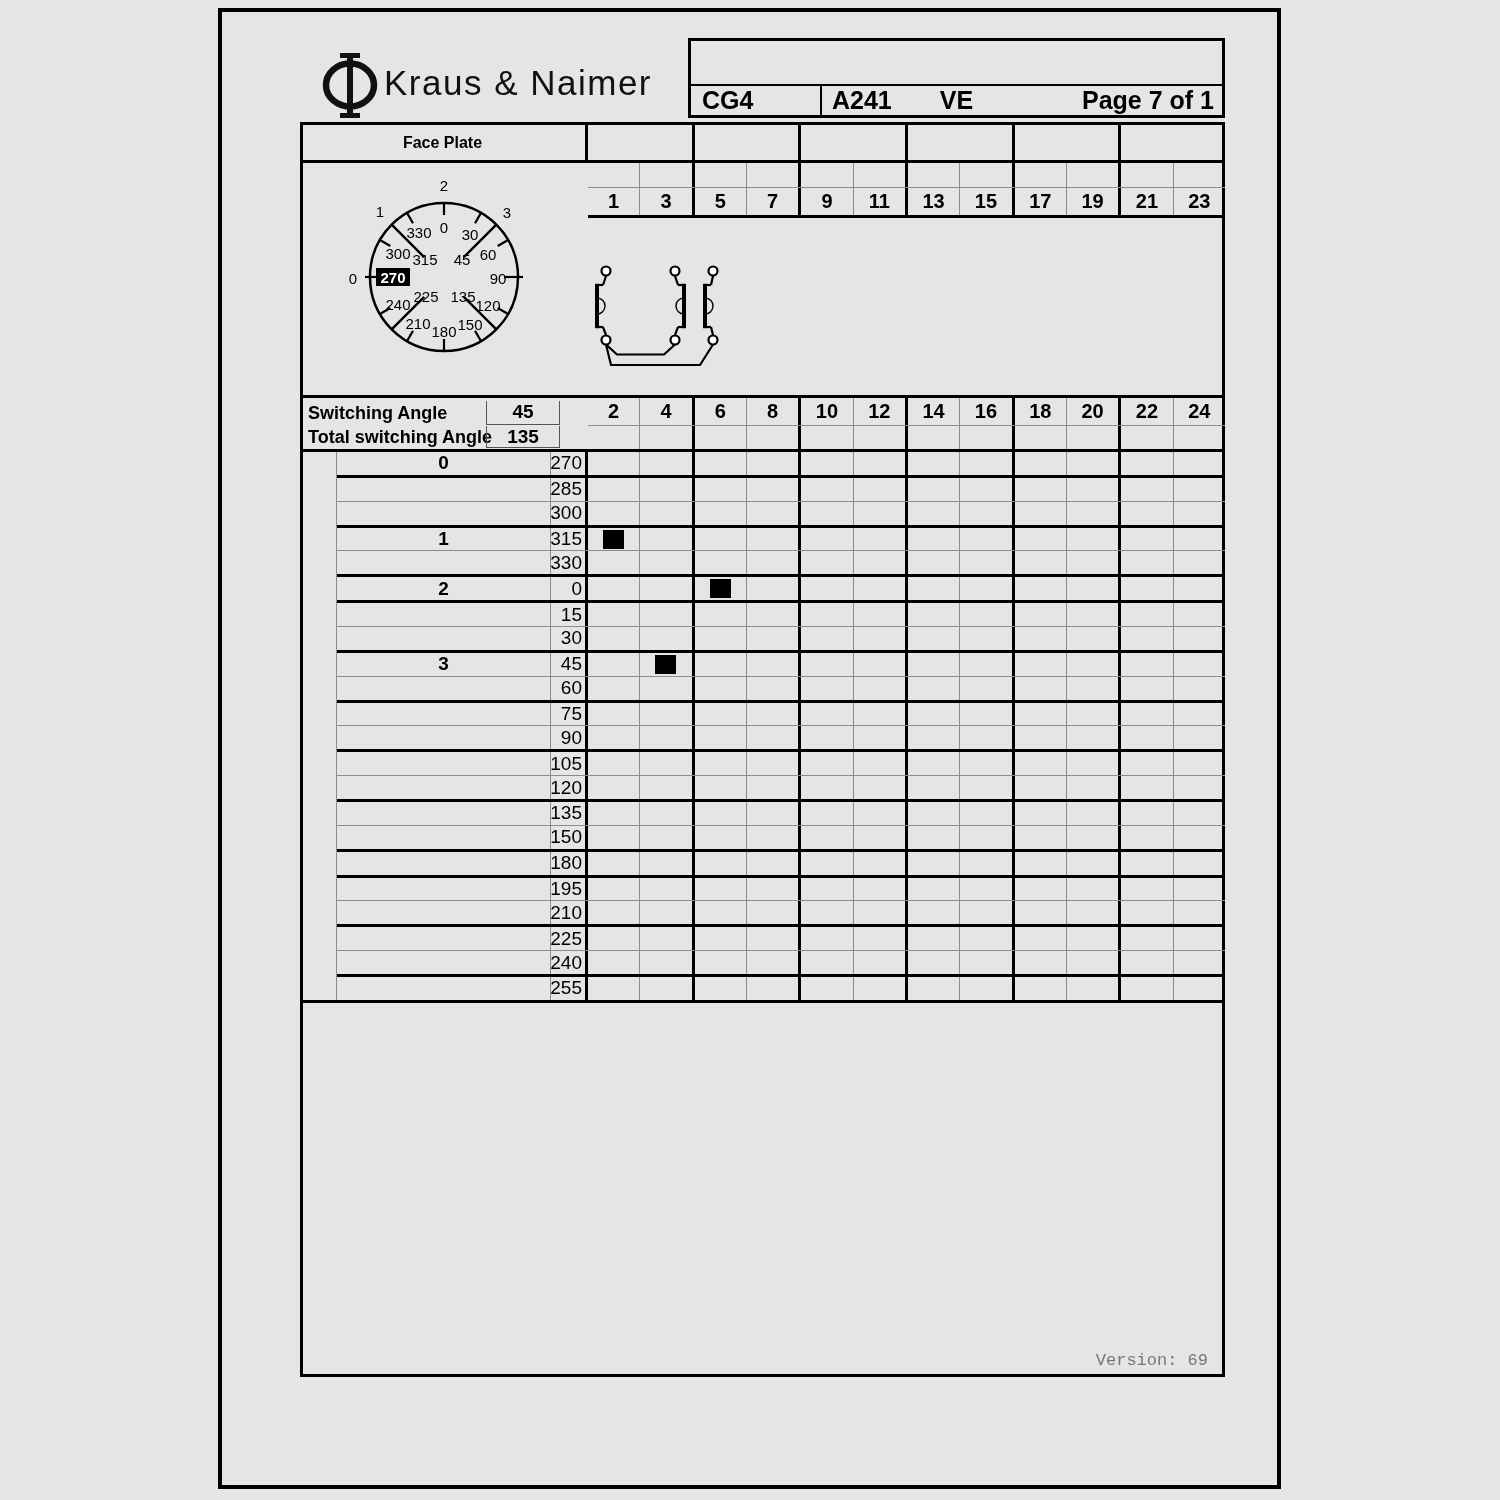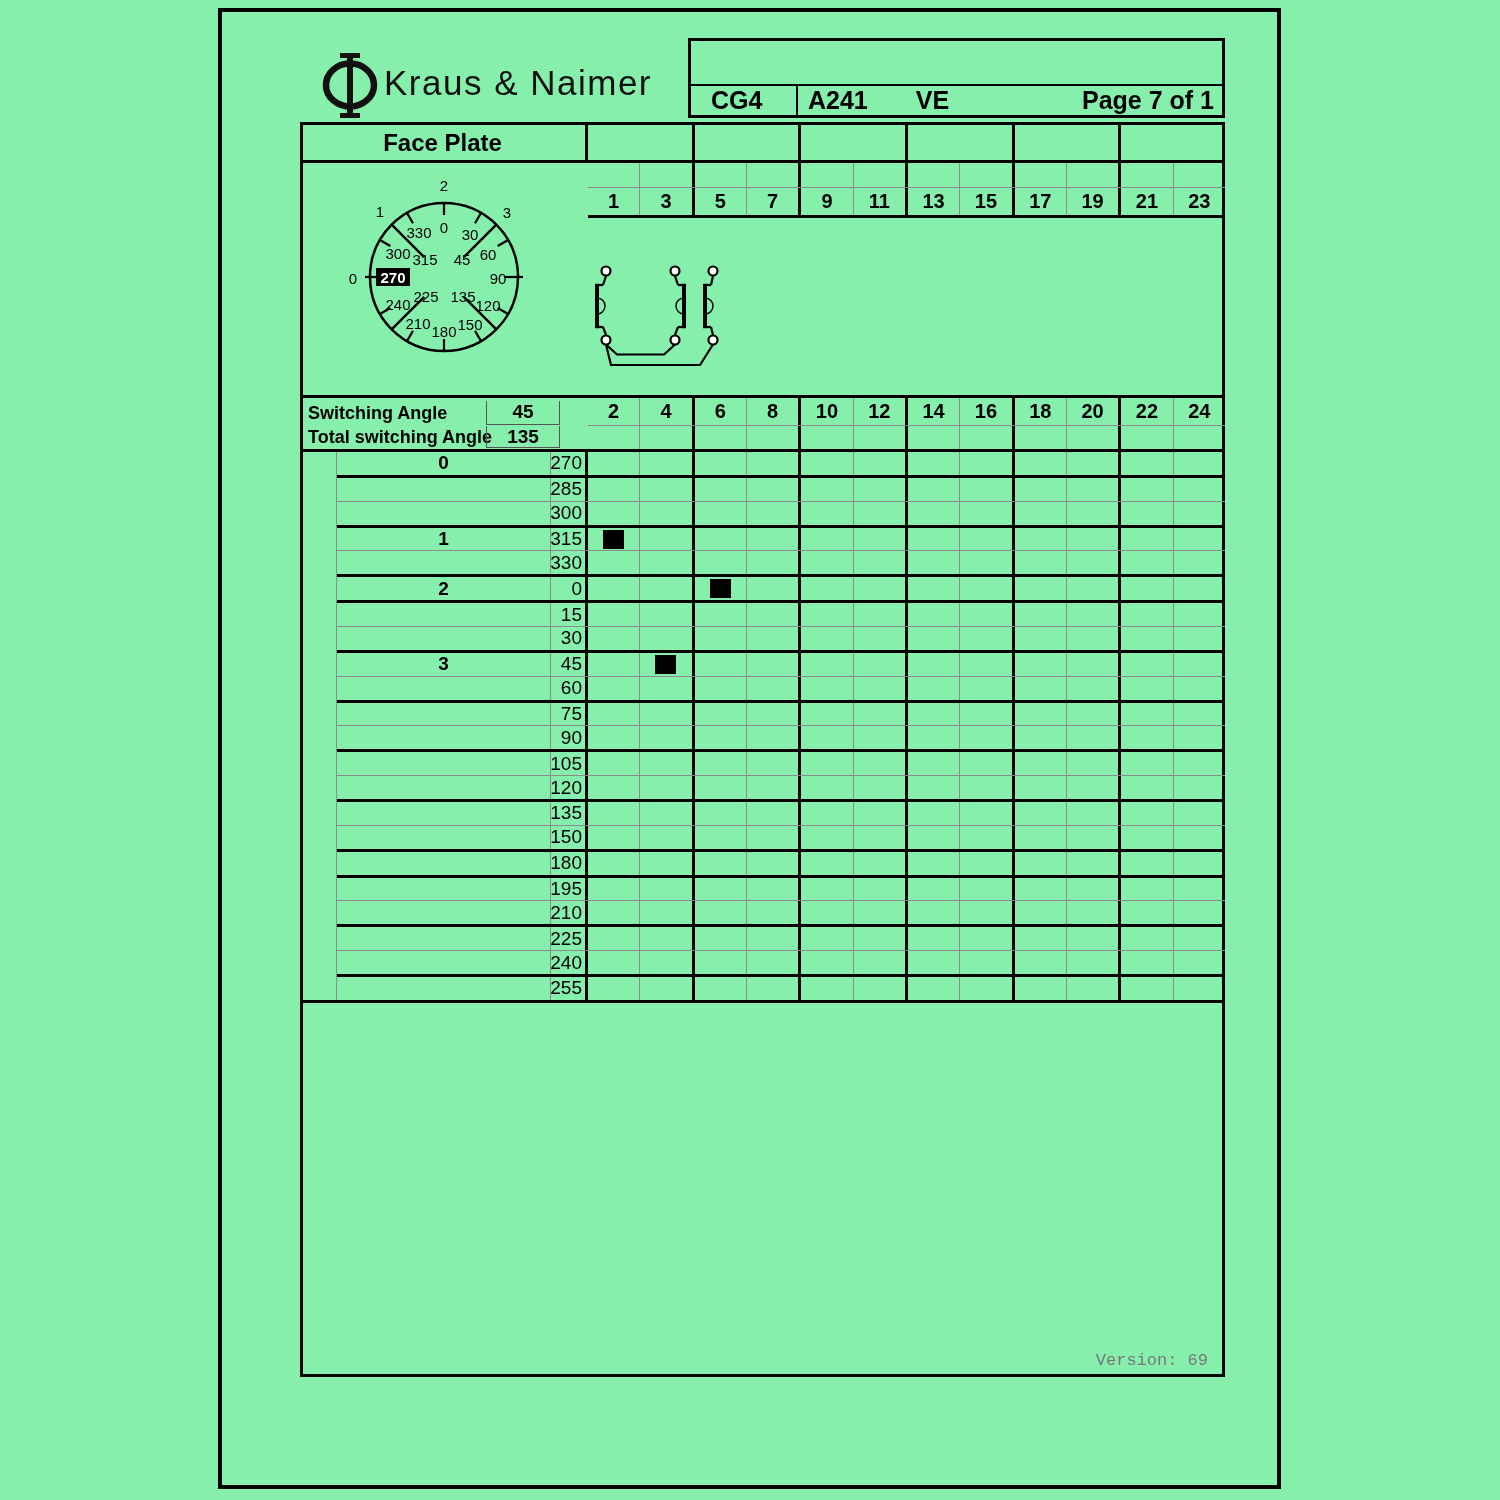--- a/index.html
+++ b/index.html
@@ -1,44 +1,44 @@
 <!DOCTYPE html>
 <html><head>
 <meta charset="utf-8">
 <style>
   html,body{margin:0;padding:0;background:#fff;}
-  #root{position:relative;width:1500px;height:1500px;background:#86efac;
+  #root{position:relative;width:1500px;height:1500px;background:#e5e5e5;
         font-family:"Liberation Sans",sans-serif;color:#000;}
   .abs{position:absolute;box-sizing:border-box;}
   
   #page-frame{left:218px;top:8px;width:1063px;height:1481px;border:4px solid #000;}
   
   #vline-left{left:300px;top:122px;width:3px;height:1255px;background:#000;}
   #vline-right{left:1222px;top:122px;width:3px;height:1255px;background:#000;}
   
   #logo-svg{left:302px;top:42px;width:90px;height:85px;}
   #brand-name{left:384px;top:63px;width:300px;height:42px;font-size:35px;
               letter-spacing:1.5px;color:#111;white-space:nowrap;}
   
   #title-block{left:688px;top:38px;width:537px;height:80px;border:3px solid #000;
                display:flex;flex-direction:column;}
   #title-top{height:44px;border-bottom:2.5px solid #000;}
   #title-bottom{flex:1;display:flex;align-items:center;font-weight:bold;font-size:25px;}
-  #cell-model{width:107px;align-self:stretch;display:flex;align-items:center;
-              border-right:2.5px solid #000;padding-left:20px;box-sizing:border-box;}
+  #cell-model{width:131px;align-self:stretch;display:flex;align-items:center;
+              border-right:2.5px solid #000;padding-left:11px;box-sizing:border-box;}
   #title-right{flex:1;display:flex;align-items:center;}
   #cell-article{margin-left:10px;}
   #cell-variant{margin-left:48px;}
   #cell-page{margin-left:auto;margin-right:8px;}
   
   #faceplate-row{left:300px;top:122px;width:925px;height:41px;border-top:3px solid #000;
                  border-bottom:3px solid #000;display:flex;}
   #faceplate-title{width:288px;border-right:3px solid #000;box-sizing:border-box;
                    display:flex;align-items:center;justify-content:center;
-                   font-weight:bold;font-size:24px;}
+                   font-weight:bold;font-size:16px;}
   .fp-spacer{flex:1;border-right:3px solid #000;box-sizing:border-box;}
   .fp-spacer:last-child{border-right:none;}
   
   #dial-panel{left:300px;top:163px;width:288px;height:232px;}
   
   .hrow{display:flex;}
   .hc{flex:1;box-sizing:border-box;display:flex;align-items:center;justify-content:center;
       font-weight:bold;font-size:20px;}
   .bthin{border-right:1px solid #8c8c8c;}
   .bthick{border-right:3px solid #000;}

